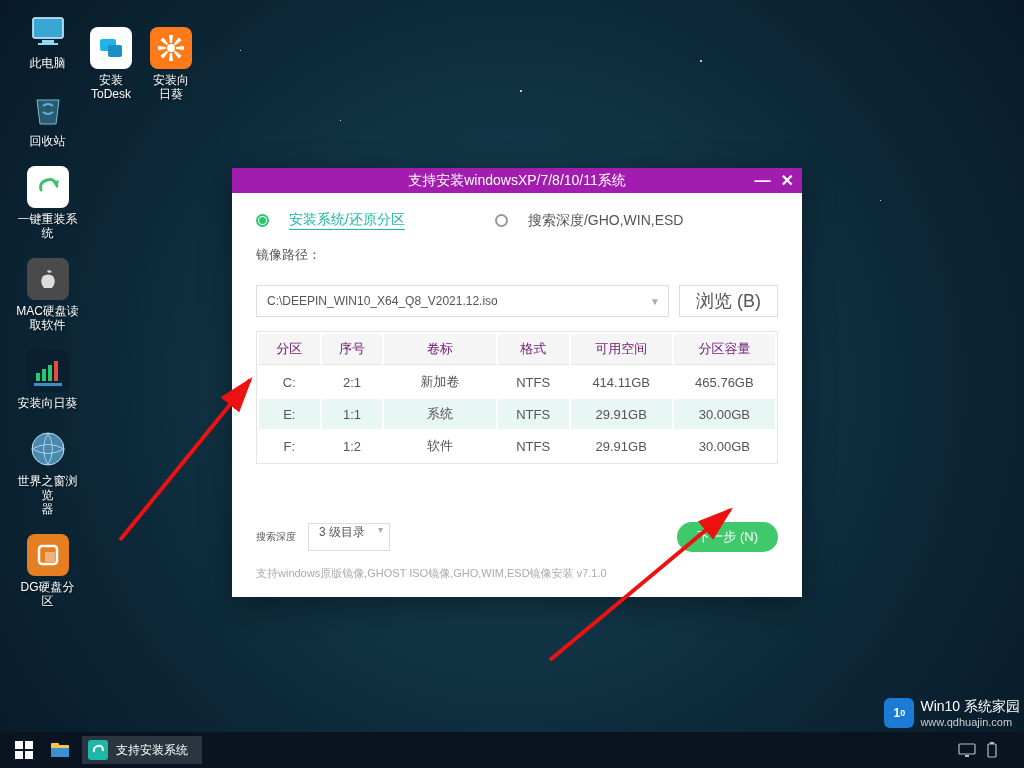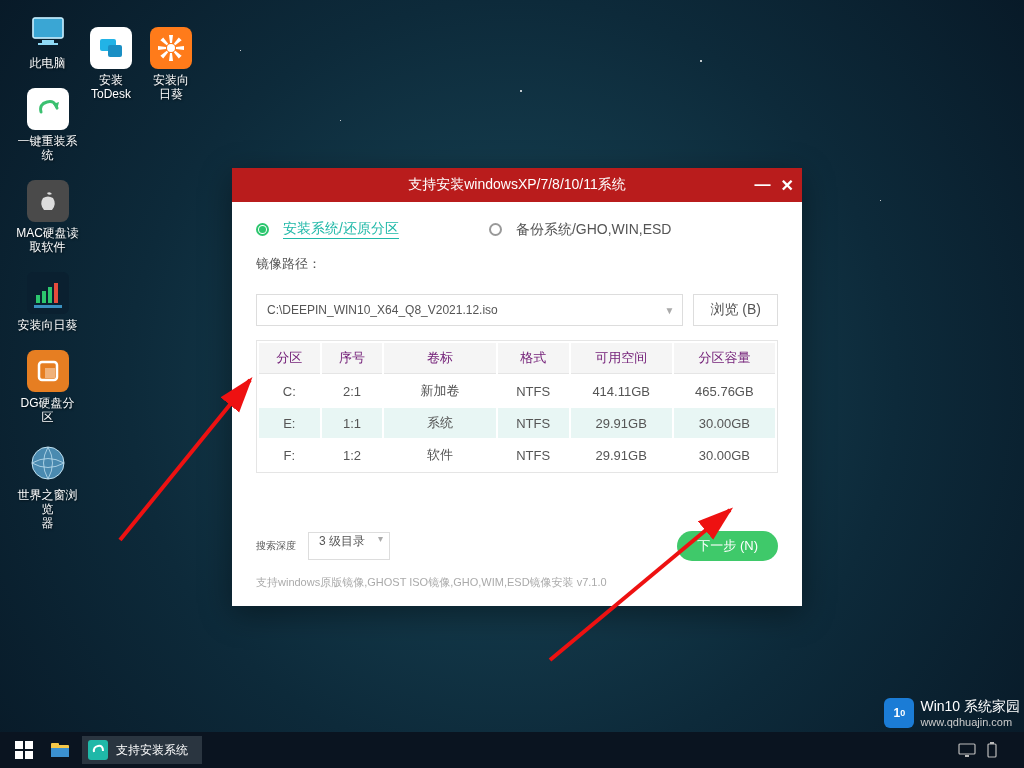--- a/index.html
+++ b/index.html
@@ -7,36 +7,36 @@
 .star { position: absolute; background: #fff; border-radius: 50%; }
 
 .desktop { position: absolute; top: 0; left: 0; width: 100%; height: calc(100% - 36px); padding: 10px 15px; }
 .icon-grid { display: flex; flex-direction: column; gap: 18px; width: 140px; }
 .icon-column2 { position: absolute; left: 90px; top: 10px; display: flex; flex-direction: row; gap: 18px; width: 80px; margin-top: 17px; }
 .desktop-icon { display: flex; flex-direction: column; align-items: center; width: 65px; cursor: pointer; }
 .desktop-icon .img { width: 42px; height: 42px; display: flex; align-items: center; justify-content: center; border-radius: 6px; }
 .desktop-icon .lbl { color: #fff; font-size: 12px; text-align: center; margin-top: 4px; text-shadow: 1px 1px 2px rgba(0,0,0,.6); line-height: 14px; }
 
 .dialog { position: absolute; left: 232px; top: 168px; width: 570px; background: #fff; box-shadow: 0 8px 30px rgba(0,0,0,.4); }
-.titlebar { background: #b91c1c; height: 34px; display: flex; align-items: center; justify-content: center; position: relative; color: #fff; font-size: 14px; }
+.titlebar { background: #a21caf; height: 25px; display: flex; align-items: center; justify-content: center; position: relative; color: #fff; font-size: 14px; }
 .titlebar .controls { position: absolute; right: 8px; top: 0; height: 100%; display: flex; align-items: center; gap: 10px; }
 .titlebar .controls span { cursor: pointer; font-size: 16px; font-weight: bold; color: #fff; }
 .dialog-body { padding: 18px 24px 16px 24px; }
 .mode-row { display: flex; gap: 90px; margin-bottom: 16px; font-size: 14px; }
-.radio-opt { display: flex; align-items: center; gap: 14px; cursor: pointer; text-align: center; }
+.radio-opt { display: flex; align-items: center; gap: 20px; cursor: pointer; text-align: center; }
 .radio { width: 13px; height: 13px; border-radius: 50%; border: 2px solid #999; display: inline-block; }
 .radio.checked { border-color: #2cc66e; position: relative; }
 .radio.checked::after { content: ""; position: absolute; width: 7px; height: 7px; background: #2cc66e; border-radius: 50%; left: 1px; top: 1px; }
 .opt-install { color: #1fb8a8; border-bottom: 1px solid #1fb8a8; }
 .opt-backup { color: #555; }
 .path-label { color: #555; font-size: 13px; margin-bottom: 21px; }
 .path-row { display: flex; gap: 10px; margin-bottom: 14px; align-items: center; }
 .path-input { flex: 1; height: 32px; border: 1px solid #ddd; display: flex; align-items: center; padding: 0 10px; font-family: "SimSun", monospace; font-size: 12px; color: #555; position: relative; }
 .path-input .dd { position: absolute; right: 8px; color: #aaa; font-size: 10px; }
-.browse-btn { height: 32px; padding: 0 16px; border: 1px solid #ddd; background: #fff; cursor: pointer; font-size: 14px; color: #555; }
+.browse-btn { height: 32px; padding: 0 16px; border: 1px solid #ddd; background: #fff; cursor: pointer; font-size: 18px; color: #555; }
 .table { width: 100%; border: 1px solid #e5e5e5; font-size: 13px; margin-bottom: 58px; }
 .table th { background: #f5f5f5; border-bottom: 1px solid #e5e5e5; padding: 6px 0; font-weight: 400; color: #701a75; text-align: center; font-size: 13px; }
 .table td { padding: 6px 0; text-align: center; color: #555; }
 .table tr.sel td { background: #e8f6f4; }
 .bottom-row { display: flex; align-items: center; gap: 12px; margin-bottom: 14px; }
 .depth-label { color: #555; font-size: 10px; }
 .depth-select { height: 28px; border: 1px solid #ddd; padding: 0 24px 0 10px; font-size: 12px; color: #555; position: relative; display: flex; align-items: flex-start; }
 .depth-select::after { content: "▾"; position: absolute; right: 6px; color: #aaa; font-size: 10px; }
 .next-btn { margin-left: auto; background: #3fc96a; color: #fff; border: none; height: 30px; padding: 0 20px; border-radius: 15px; font-size: 13px; cursor: pointer; }
 .footer-note { text-align: left; font-size: 11px; color: #aaa; }
@@ -69,20 +69,29 @@
           <svg width="42" height="42" viewBox="0 0 42 42">
             <rect x="6" y="8" width="30" height="20" rx="2" fill="#3aa6d4" stroke="#8fd9f5"></rect>
             <rect x="6" y="8" width="30" height="20" rx="2" fill="none" stroke="#c3e8f7" stroke-width="1.5"></rect>
             <rect x="15" y="30" width="12" height="3" fill="#8fd9f5"></rect>
             <rect x="11" y="33" width="20" height="2" fill="#8fd9f5"></rect>
           </svg>
         </div>
       <div class="lbl">此电脑</div>
     </div>
     <div class="desktop-icon">
+      <div class="img">
+          <svg width="42" height="42" viewBox="0 0 42 42">
+            <path d="M10 12 L32 12 L29 36 L13 36 Z" fill="#2a5a70" stroke="#7ab8d0"></path>
+            <path d="M16 18 Q21 14 26 18 M26 24 Q21 28 16 24" stroke="#5fb3d8" fill="none" stroke-width="2"></path>
+          </svg>
+        </div>
+      <div class="lbl">回收站</div>
+    </div>
+    <div class="desktop-icon">
       <div class="img" style="background:#fff;border-radius:8px">
           <svg width="30" height="30" viewBox="0 0 30 30">
             <path d="M8 18 Q6 10 14 8 Q22 6 24 14" stroke="#3bc070" fill="none" stroke-width="3" stroke-linecap="round"></path>
             <path d="M20 10 L26 8 L24 16" fill="#3bc070"></path>
           </svg>
         </div>
       <div class="lbl">一键重装系统</div>
     </div>
     <div class="desktop-icon">
       <div class="img" style="background:#4a4a4a;border-radius:8px">
@@ -99,37 +108,37 @@
             <rect x="6" y="20" width="4" height="8" fill="#2cc66e"></rect>
             <rect x="12" y="16" width="4" height="12" fill="#2cc66e"></rect>
             <rect x="18" y="12" width="4" height="16" fill="#2cc66e"></rect>
             <rect x="24" y="8" width="4" height="20" fill="#e74c3c"></rect>
             <rect x="4" y="30" width="28" height="3" fill="#3a90c0"></rect>
           </svg>
         </div>
       <div class="lbl">安装向日葵</div>
     </div>
     <div class="desktop-icon">
+      <div class="img">
+          <svg width="42" height="42" viewBox="0 0 42 42">
+            <circle cx="21" cy="21" r="16" fill="#4a8ab0" stroke="#c0e0f0" stroke-width="1"></circle>
+            <path d="M5 21 Q21 12 37 21 M5 21 Q21 30 37 21 M21 5 Q12 21 21 37 M21 5 Q30 21 21 37" stroke="#c0e0f0" fill="none" stroke-width="0.8"></path>
+          </svg>
+        </div>
+      <div class="lbl" style="white-space:pre-line">世界之窗浏览
+器</div>
+    </div>
+    <div class="desktop-icon">
       <div class="img" style="background:#e67e22;border-radius:8px">
           <svg width="30" height="30" viewBox="0 0 30 30">
             <rect x="6" y="6" width="18" height="18" rx="3" fill="none" stroke="#fff" stroke-width="2.5"></rect>
             <rect x="12" y="12" width="10" height="10" fill="#fff" opacity=".4"></rect>
           </svg>
         </div>
       <div class="lbl">DG硬盘分区</div>
-    </div>
-    <div class="desktop-icon">
-      <div class="img">
-          <svg width="42" height="42" viewBox="0 0 42 42">
-            <circle cx="21" cy="21" r="16" fill="#4a8ab0" stroke="#c0e0f0" stroke-width="1"></circle>
-            <path d="M5 21 Q21 12 37 21 M5 21 Q21 30 37 21 M21 5 Q12 21 21 37 M21 5 Q30 21 21 37" stroke="#c0e0f0" fill="none" stroke-width="0.8"></path>
-          </svg>
-        </div>
-      <div class="lbl" style="white-space:pre-line">世界之窗浏览
-器</div>
     </div>
   </div>
   <div class="icon-column2">
     <div class="desktop-icon" style="width:76px">
       <div class="img" style="background:#fff;border-radius:8px">
           <svg width="30" height="30" viewBox="0 0 30 30">
             <rect x="4" y="6" width="16" height="12" rx="2" fill="#22b3e6"></rect>
             <rect x="12" y="12" width="14" height="12" rx="2" fill="#1a8fc4"></rect>
           </svg>
         </div>
@@ -169,21 +178,21 @@
     </div>
   </div>
   <div class="dialog-body">
     <div class="mode-row">
       <div class="radio-opt">
         <span class="radio checked"></span>
         <span class="opt-install">安装系统/还原分区</span>
       </div>
       <div class="radio-opt">
         <span class="radio"></span>
-        <span class="opt-backup">备份系统/GHO,WIN,ESD</span>
+        <span class="opt-backup">搜索深度/GHO,WIN,ESD</span>
       </div>
     </div>
     <div class="path-label">镜像路径：</div>
     <div class="path-row">
       <div class="path-input">
         <span>C:\DEEPIN_WIN10_X64_Q8_V2021.12.iso</span>
         <span class="dd">▼</span>
       </div>
       <button class="browse-btn">浏览 (B)</button>
     </div>

